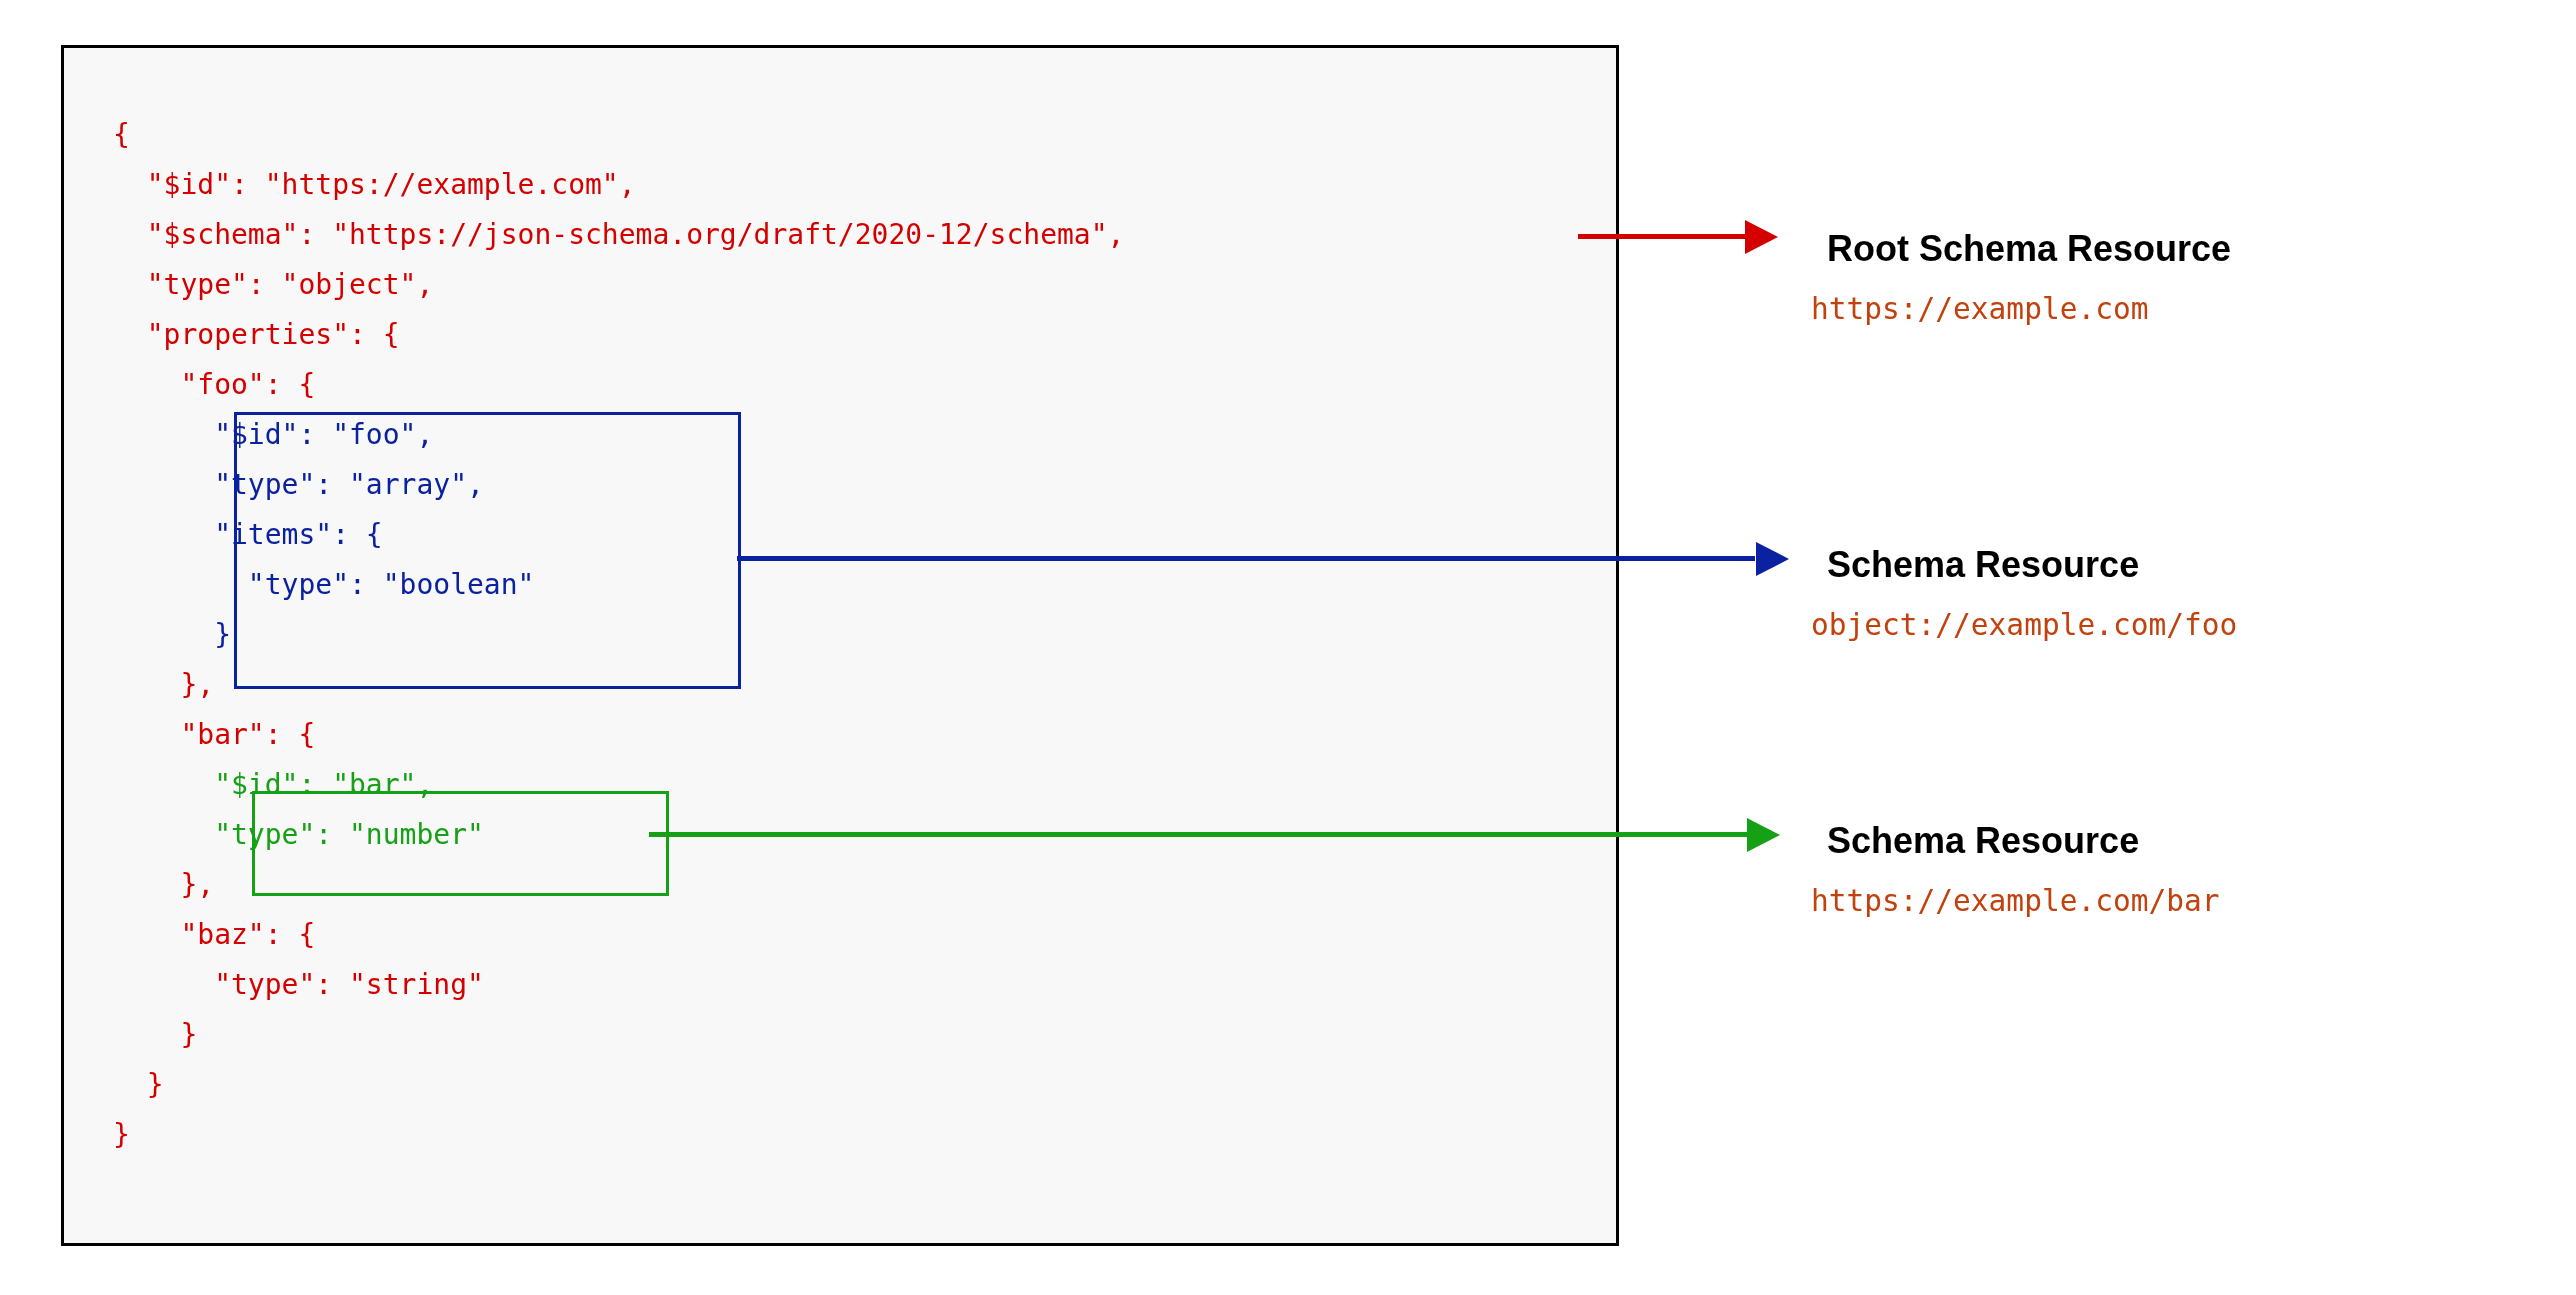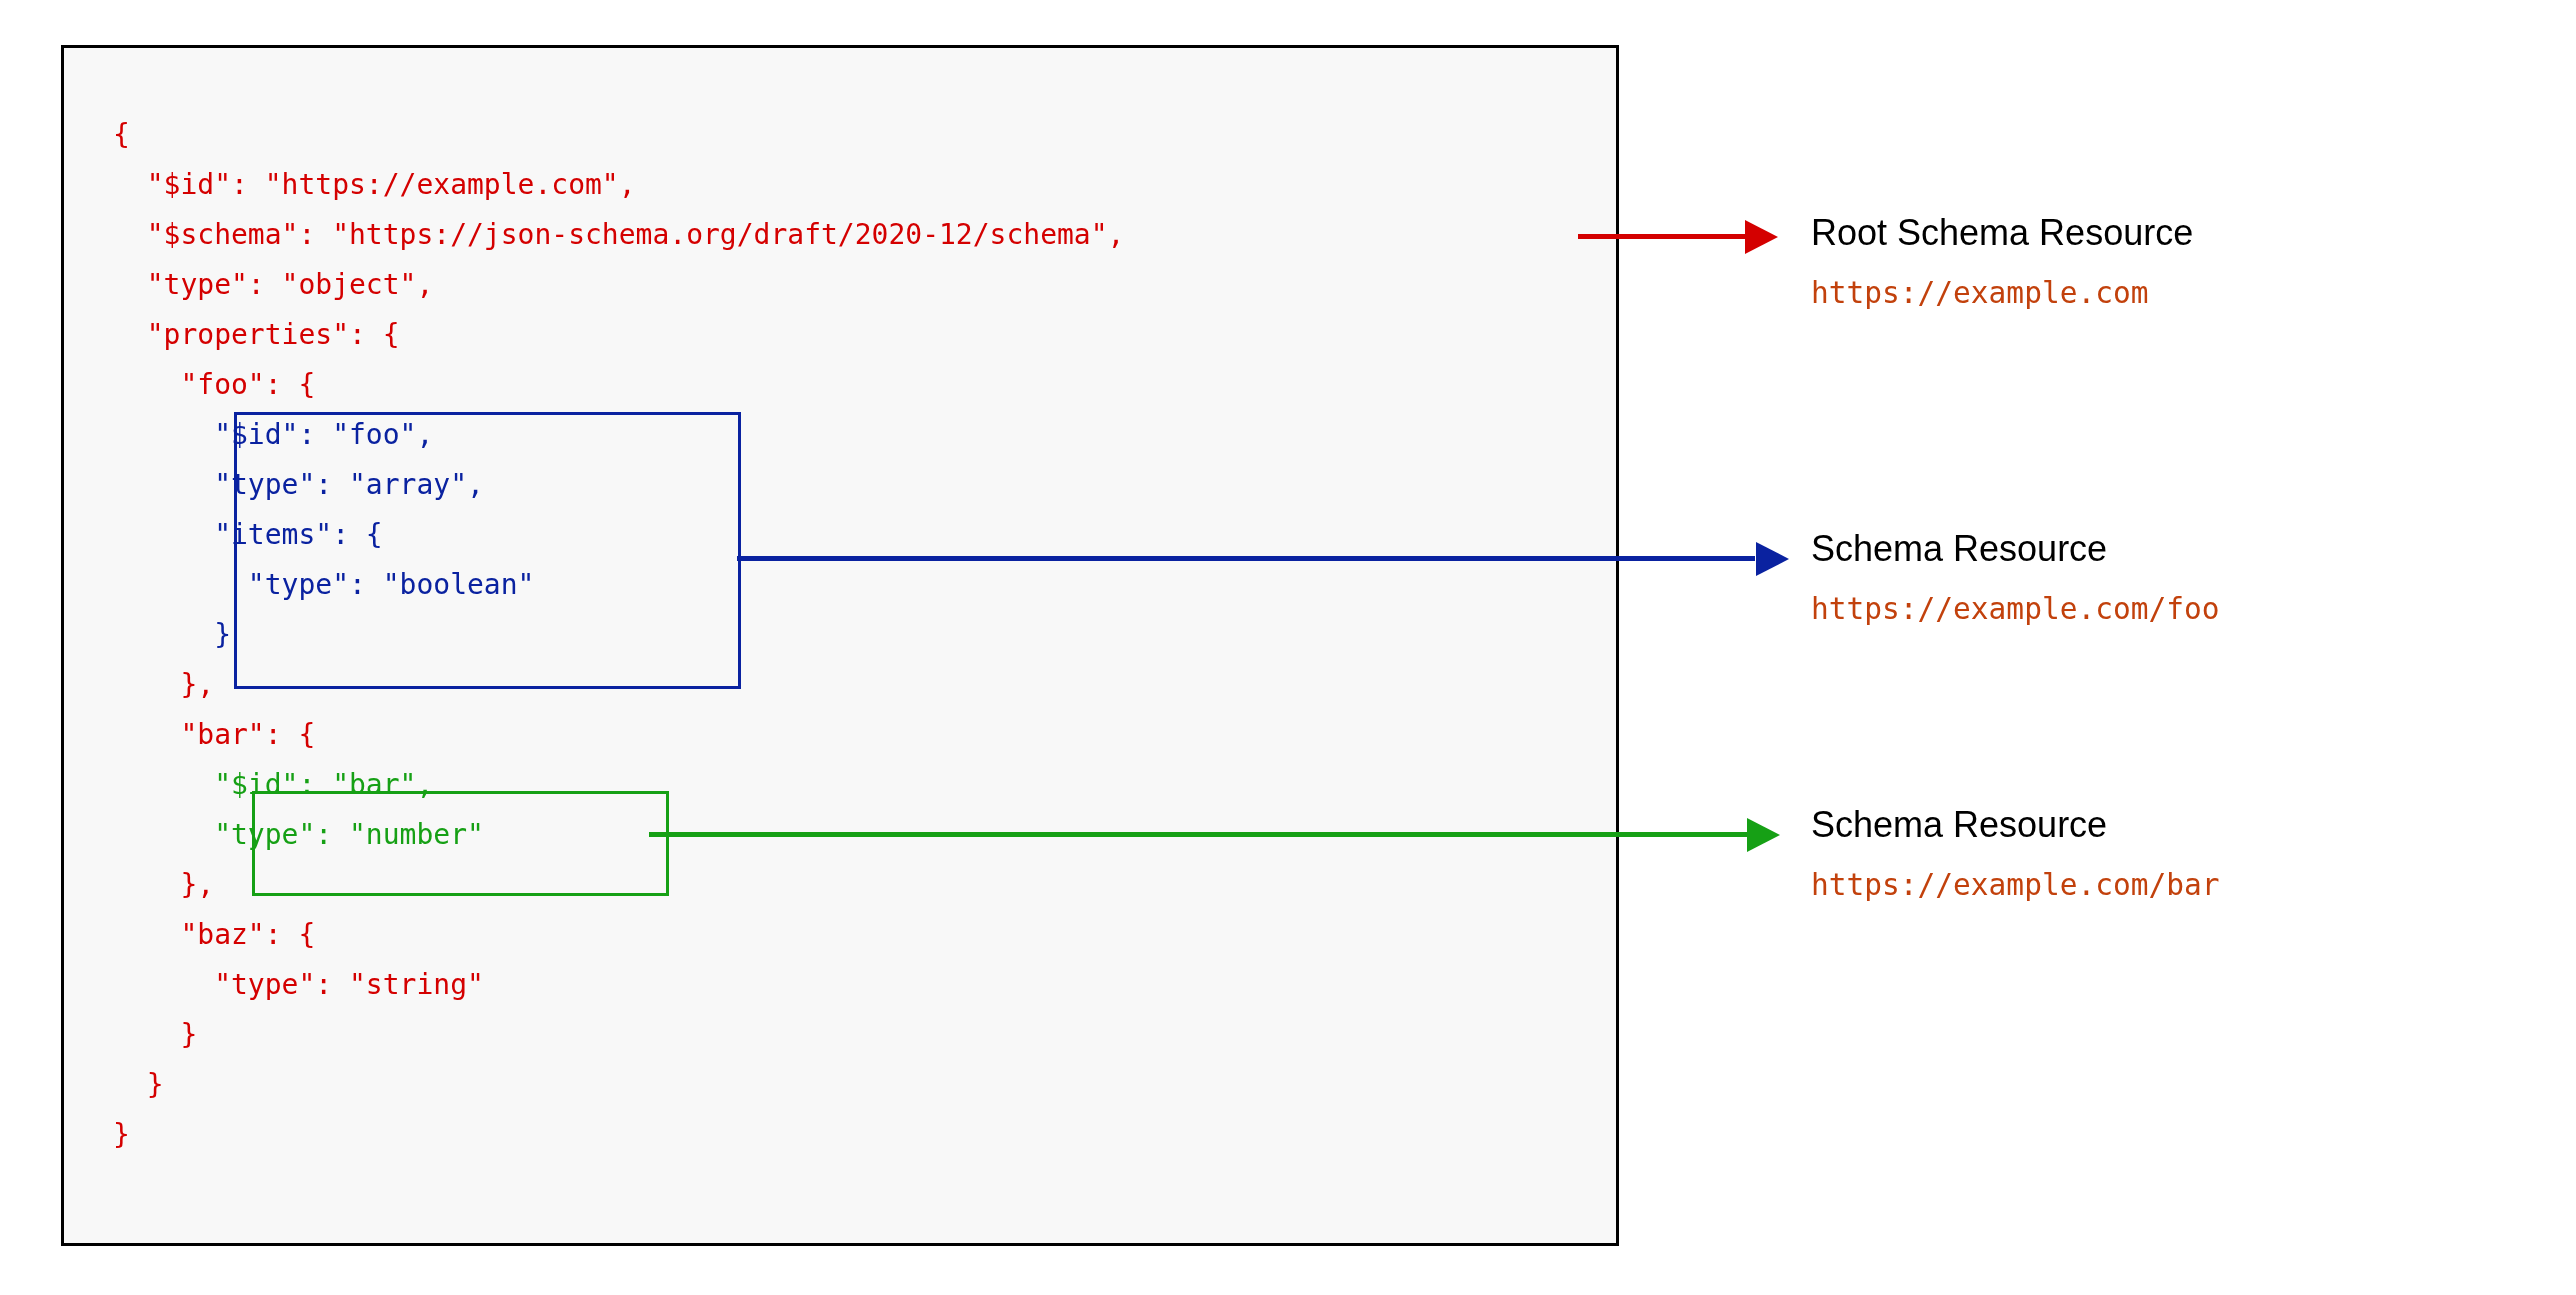--- a/index.html
+++ b/index.html
@@ -93,23 +93,23 @@
   #arrow-foo   .arrow-line { width: 1018px; background: #0a22a0; }
   #arrow-foo   .arrow-head { border-left: 33px solid #0a22a0; }
 
   #arrow-bar   { left: 649px;  top: 817px; width: 1131px; height: 35px; }
   #arrow-bar   .arrow-line { width: 1098px; background: #16a015; }
   #arrow-bar   .arrow-head { border-left: 33px solid #16a015; }
 
   
   .annotation { position: absolute; left: 1811px; }
   .annotation .ann-title {
-    margin: 0;
+    margin: 16px;
     font-family: "Liberation Sans", sans-serif;
-    font-weight: normal;
+    font-weight: bold;
     font-size: 36px;
     line-height: 42px;
     color: #000000;
     white-space: nowrap;
   }
   .annotation .ann-url {
     margin: 0;
     margin-top: 21.6px;
     font-family: "DejaVu Sans Mono", "Liberation Mono", monospace;
     font-size: 29.5px;
@@ -147,20 +147,20 @@
   <div class="arrow-head"></div>
 </div>
 
 <div class="annotation" id="ann-root">
   <p class="ann-title">Root Schema Resource</p>
   <p class="ann-url">https://example.com</p>
 </div>
 
 <div class="annotation" id="ann-foo">
   <p class="ann-title">Schema Resource</p>
-  <p class="ann-url">https://example.com/foo</p>
+  <p class="ann-url">object://example.com/foo</p>
 </div>
 
 <div class="annotation" id="ann-bar">
   <p class="ann-title">Schema Resource</p>
   <p class="ann-url">https://example.com/bar</p>
 </div>
 
 
 </body></html>

